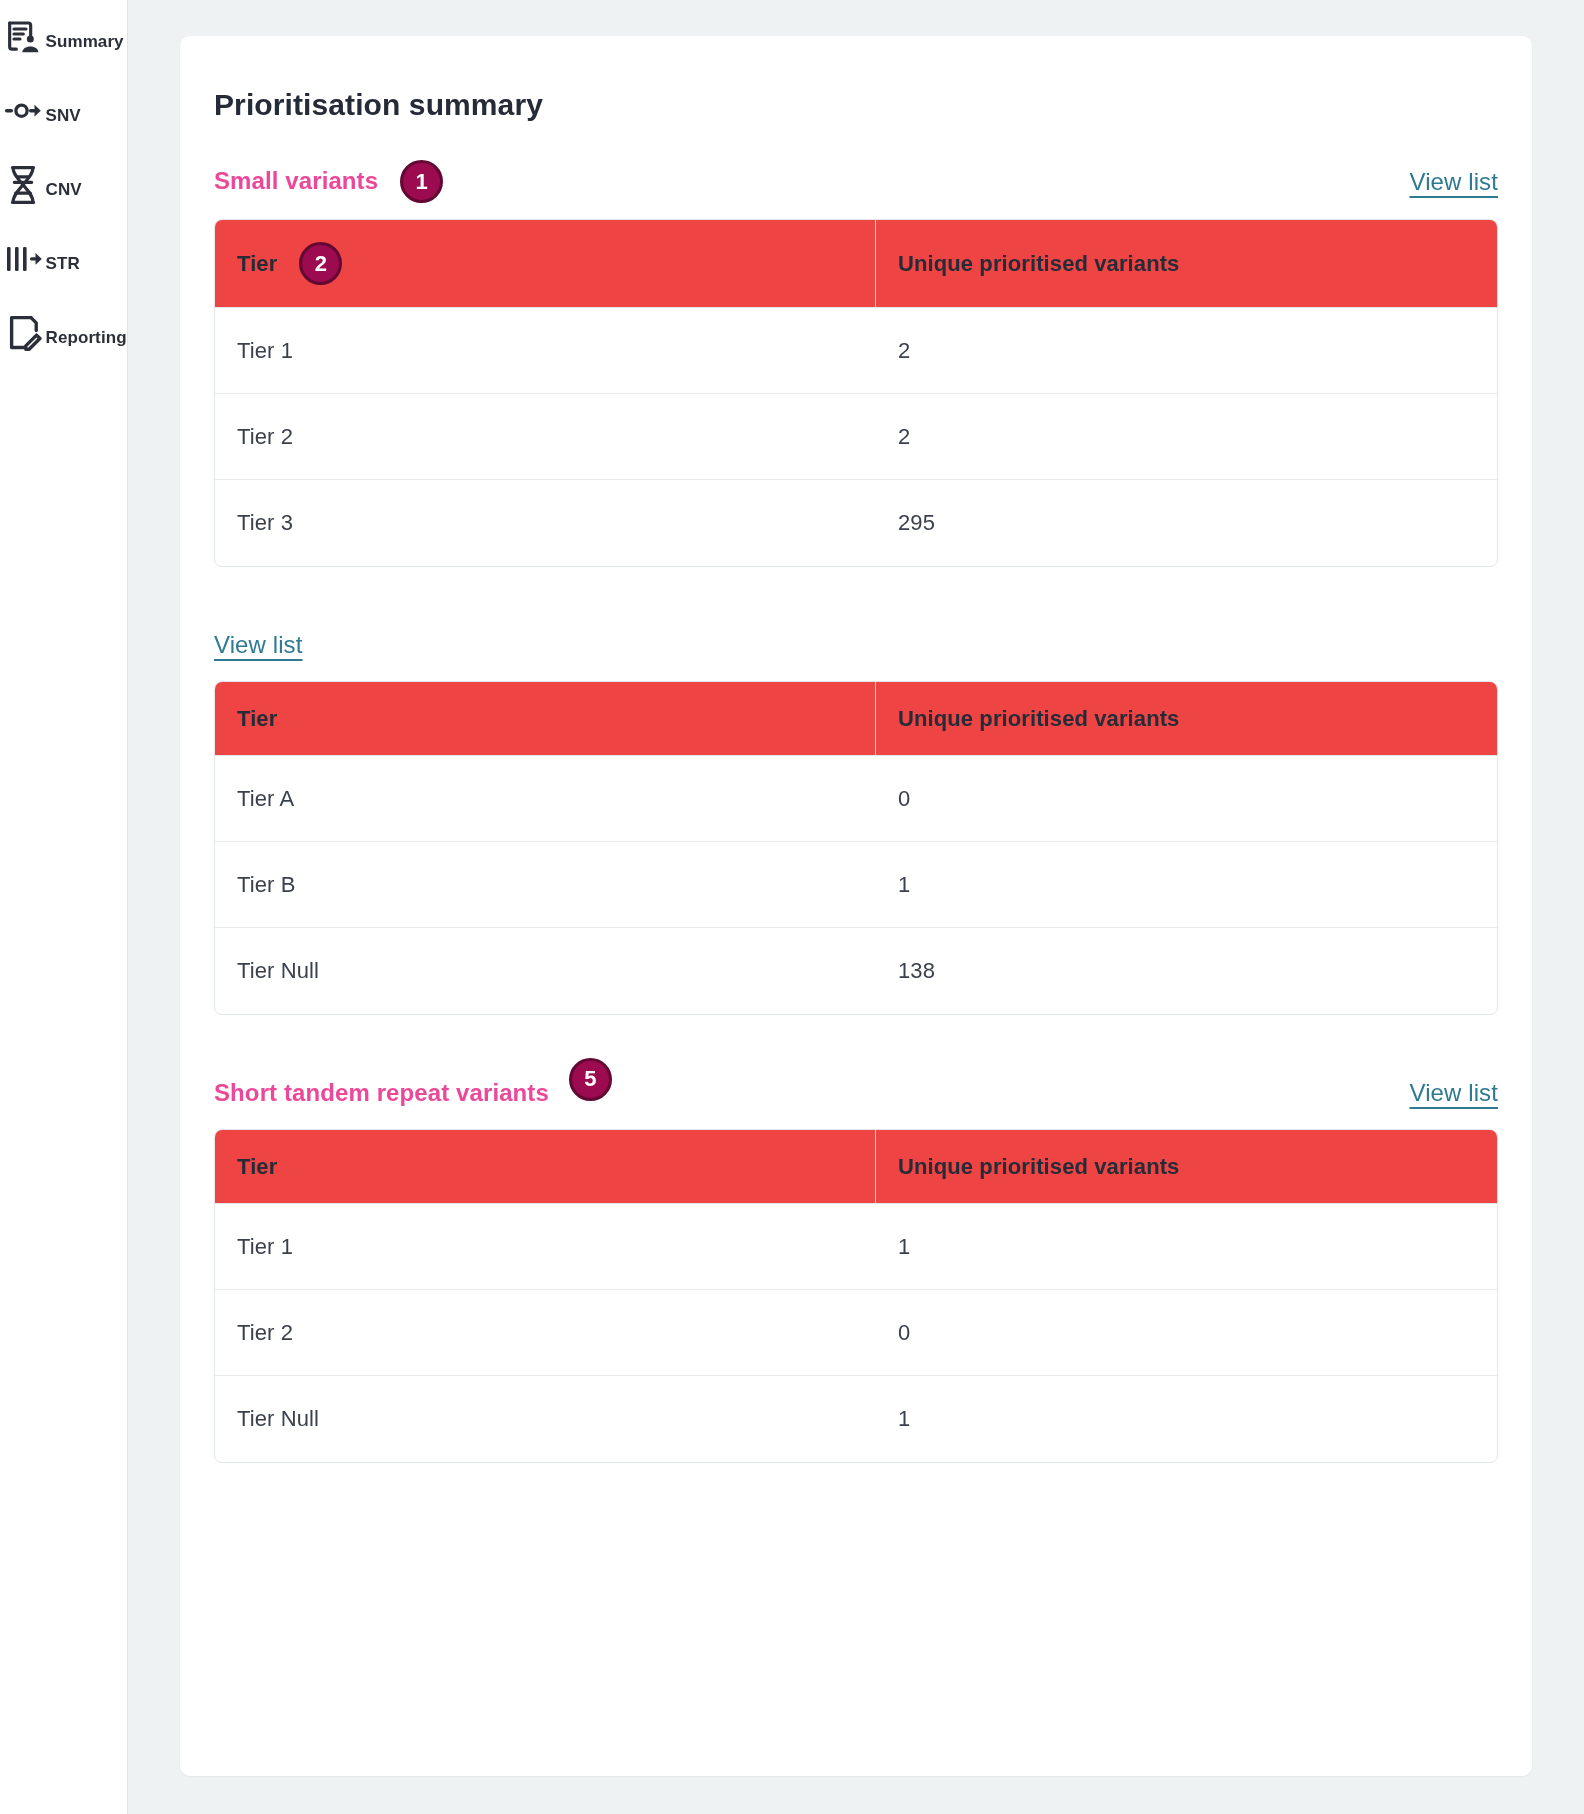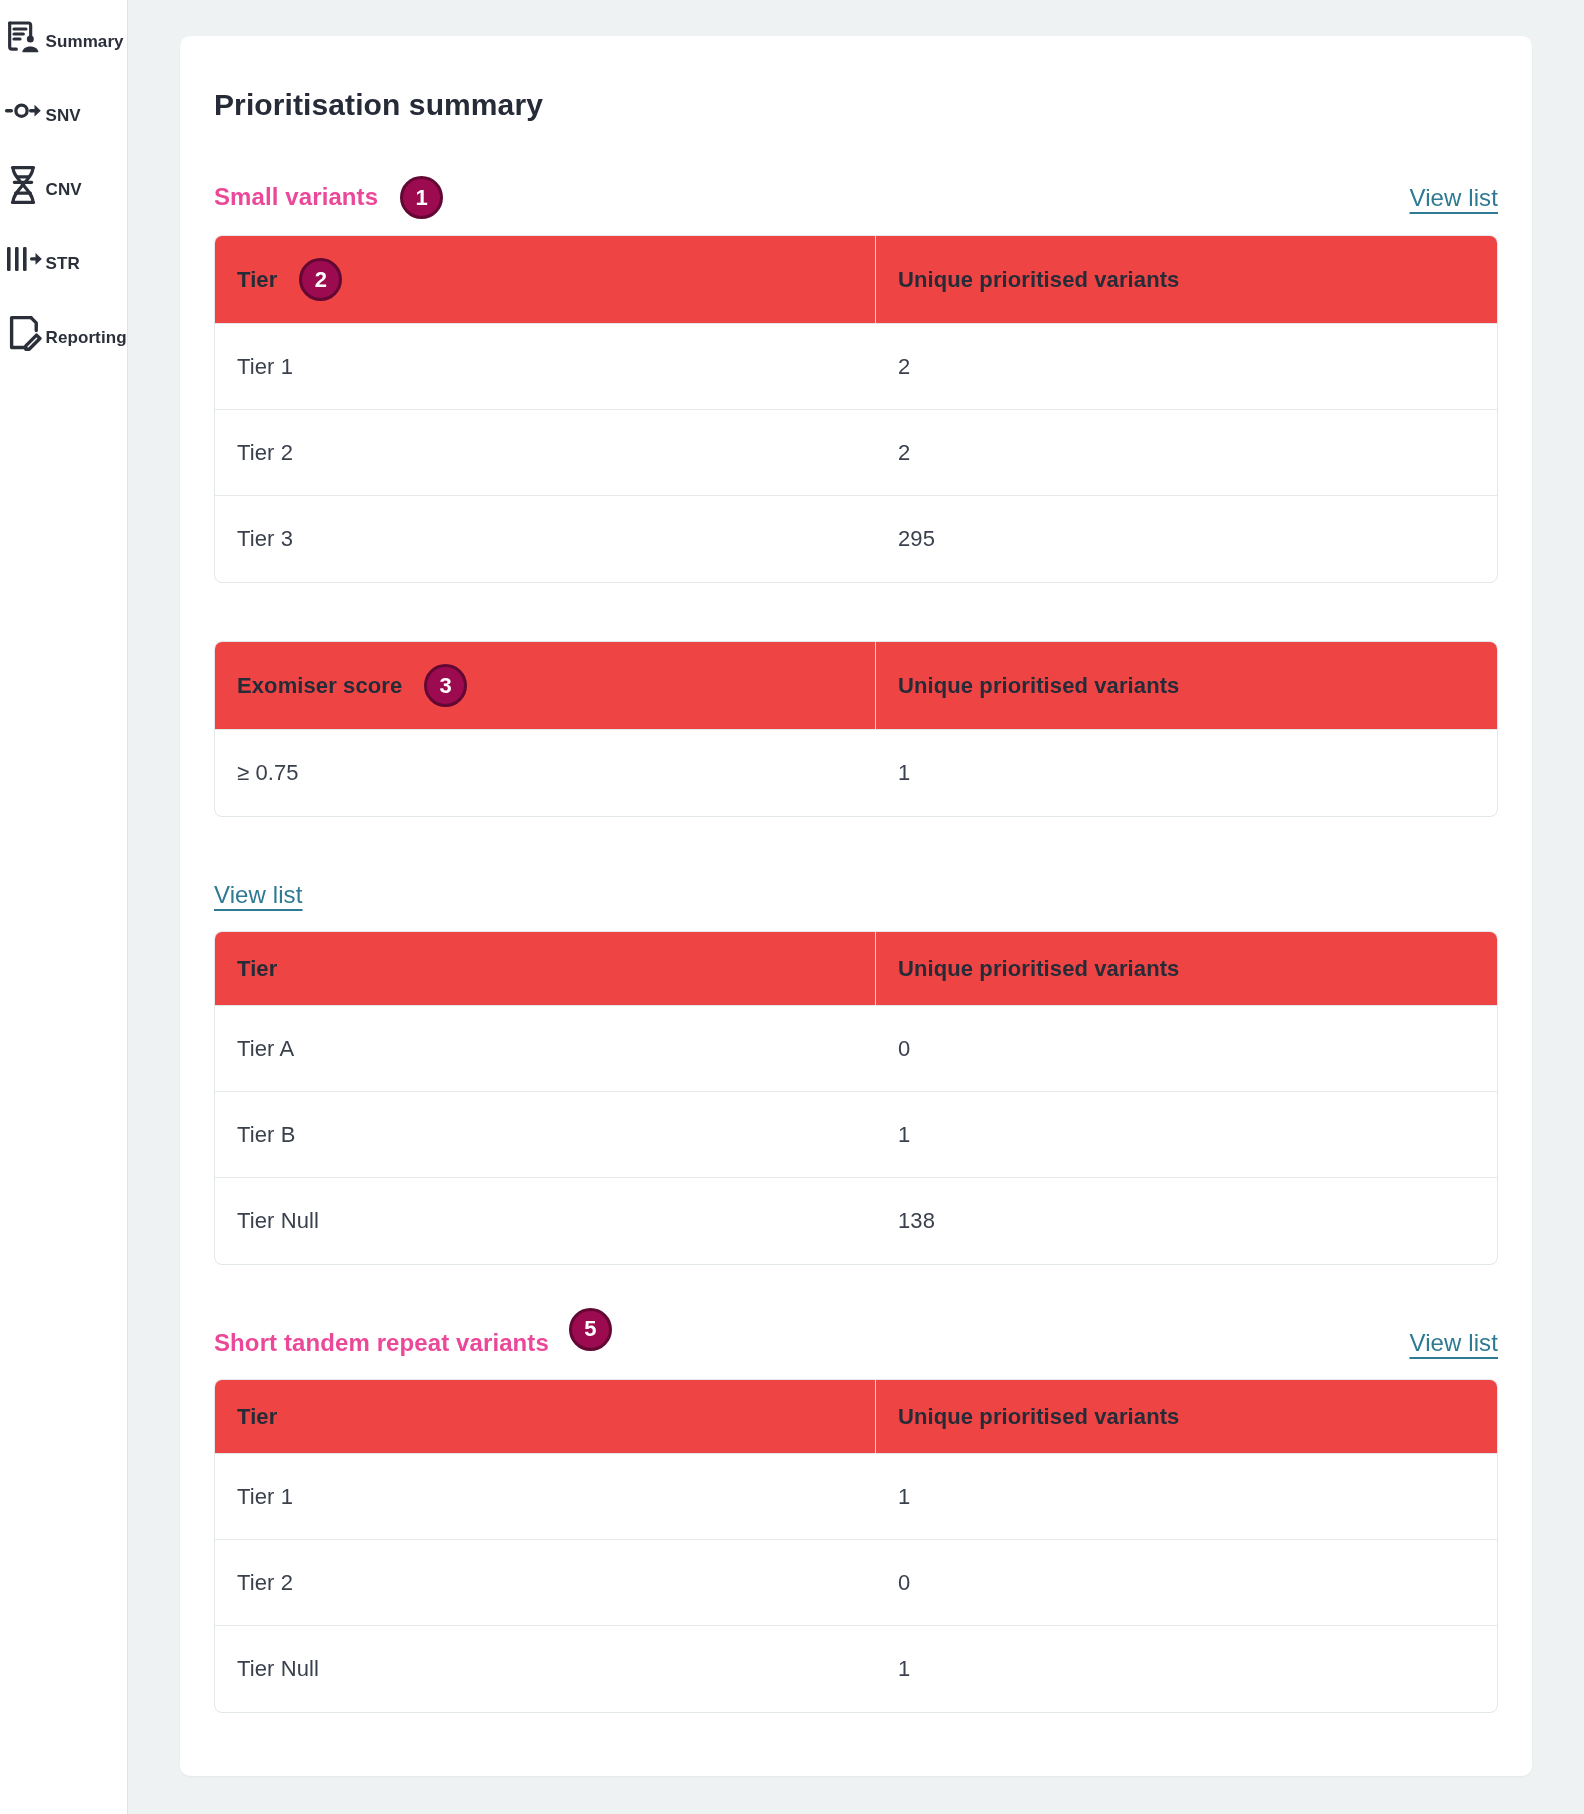--- a/index.html
+++ b/index.html
@@ -74,21 +74,21 @@
     padding: 52px 34px 0 34px;
     min-height: 1740px;
     box-shadow: 0 1px 2px rgba(20,30,45,.05);
   }
 
   .page-title {
     font-size: 30px;
     font-weight: 700;
     color: #262b38;
     letter-spacing: .1px;
-    margin-bottom: 54px;
+    margin-bottom: 38px;
     padding-left: 0;
   }
 
   
   .section-head {
     display: flex;
     align-items: center;
     justify-content: space-between;
     margin-bottom: 16px;
     min-height: 40px;
@@ -290,39 +290,20 @@
             <td>Tier 2</td>
             <td class="td-right">2</td>
           </tr>
           <tr>
             <td>Tier 3</td>
             <td class="td-right">295</td>
           </tr>
         </tbody>
       </table>
 
-      <table class="table">
-        <thead>
-          <tr>
-            <th class="col-left">
-              <span class="th-inner">
-                <span>Exomiser score</span>
-                <span class="badge badge-inline">3</span>
-              </span>
-            </th>
-            <th class="col-right">Unique prioritised variants</th>
-          </tr>
-        </thead>
-        <tbody>
-          <tr>
-            <td>≥ 0.75</td>
-            <td class="td-right">1</td>
-          </tr>
-        </tbody>
-      </table>
 
       <div class="section-head">
         <a class="view-list">View list</a>
       </div>
 
       <table class="table">
         <thead>
           <tr>
             <th class="col-left">Tier</th>
             <th class="col-right">Unique prioritised variants</th>

